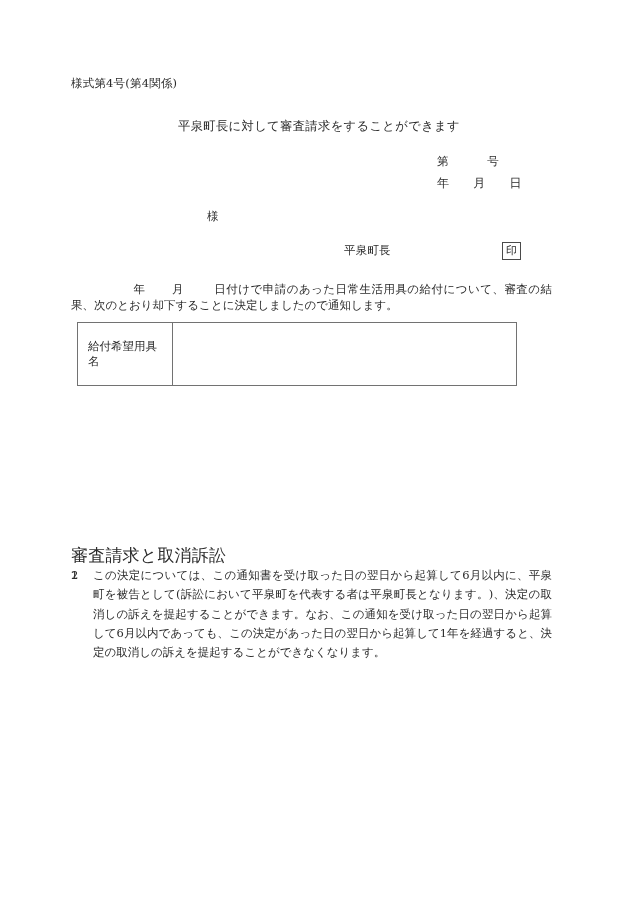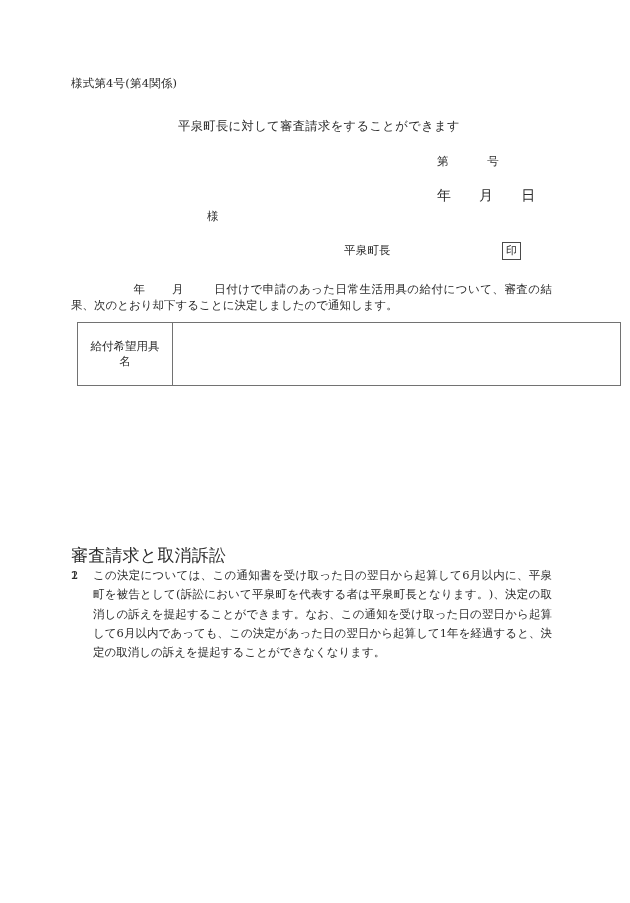--- a/index.html
+++ b/index.html
@@ -50,22 +50,22 @@
   }
 
   
   .num-line {
     left: 437px;
     top: 156px;
     font-size: 11.5px;
   }
   .date-line {
     left: 437px;
-    top: 188px;
-    font-size: 14px;
+    top: 177px;
+    font-size: 12px;
   }
 
   
   .addressee {
     left: 207px;
     top: 211px;
     font-size: 11.5px;
   }
 
   
@@ -111,24 +111,23 @@
   .gap-m {
     display: inline-block;
     width: 30px;
   }
 
   
   .tbl {
     position: absolute;
     left: 77px;
     top: 322px;
-    width: 544px;
+    width: 440px;
     border-collapse: collapse;
     table-layout: fixed;
-    text-align: center;
   }
   .tbl td {
     border: 1px solid #727272;
     padding: 0 10px;
     font-size: 11.5px;
     vertical-align: middle;
     color: #2b2b2b;
   }
   .tbl .lbl {
     width: 95px;

